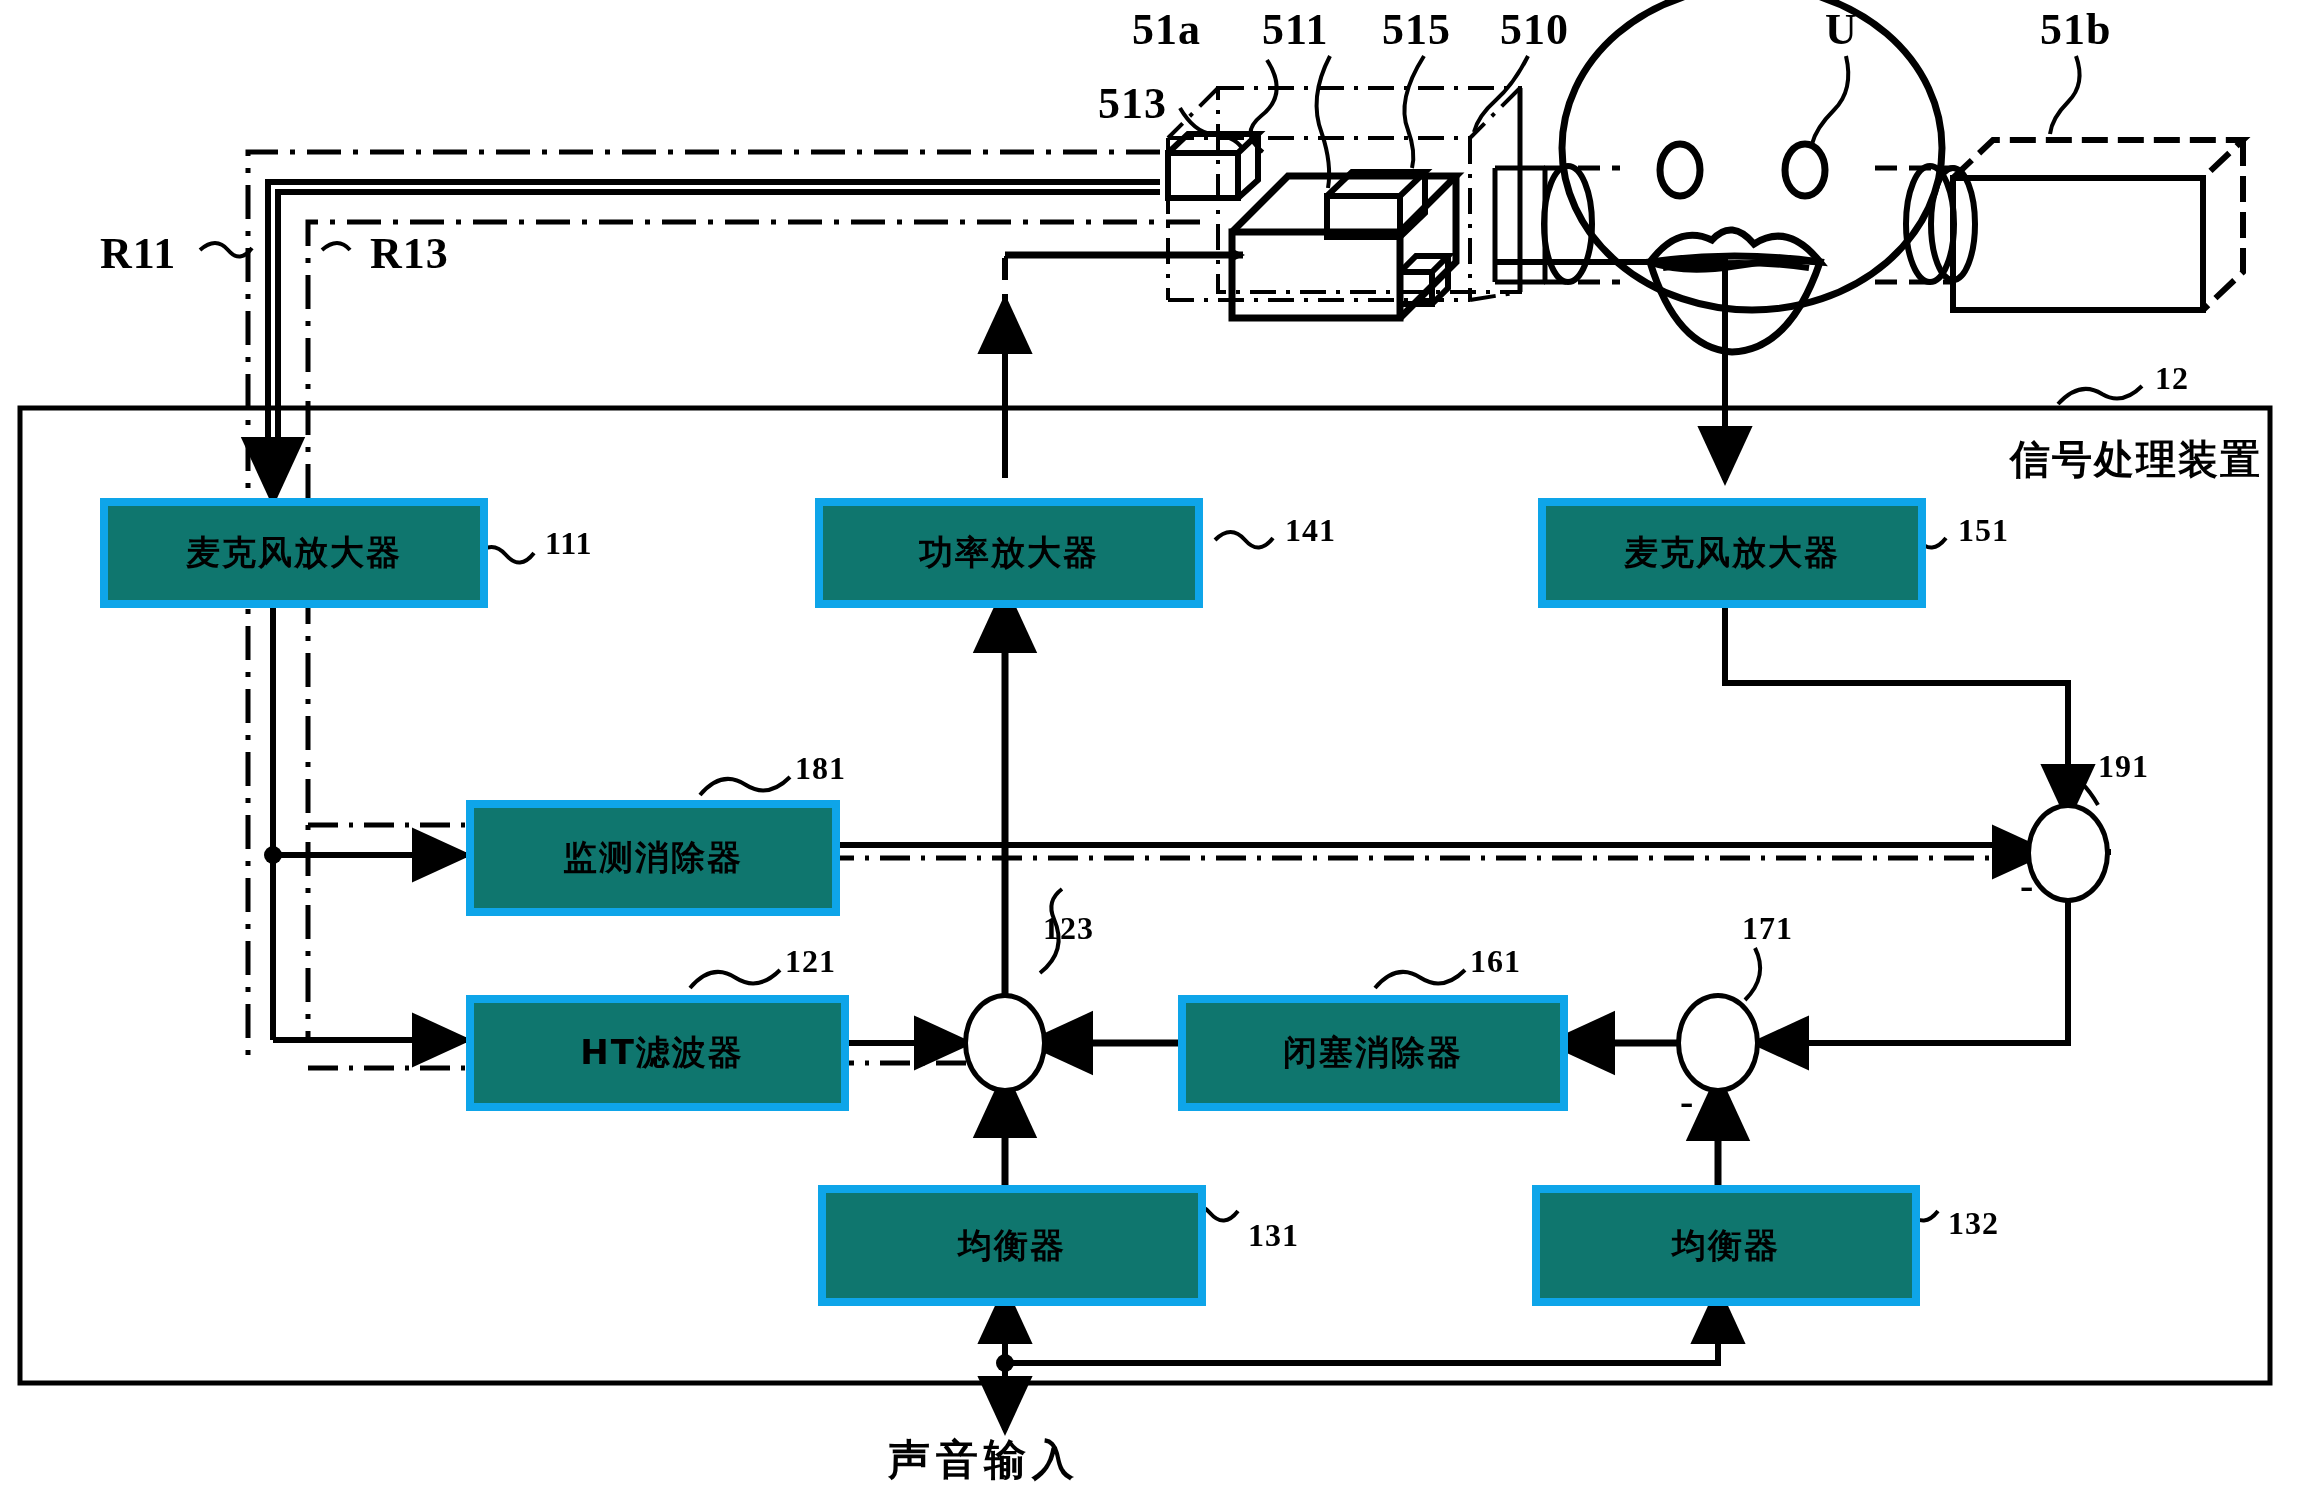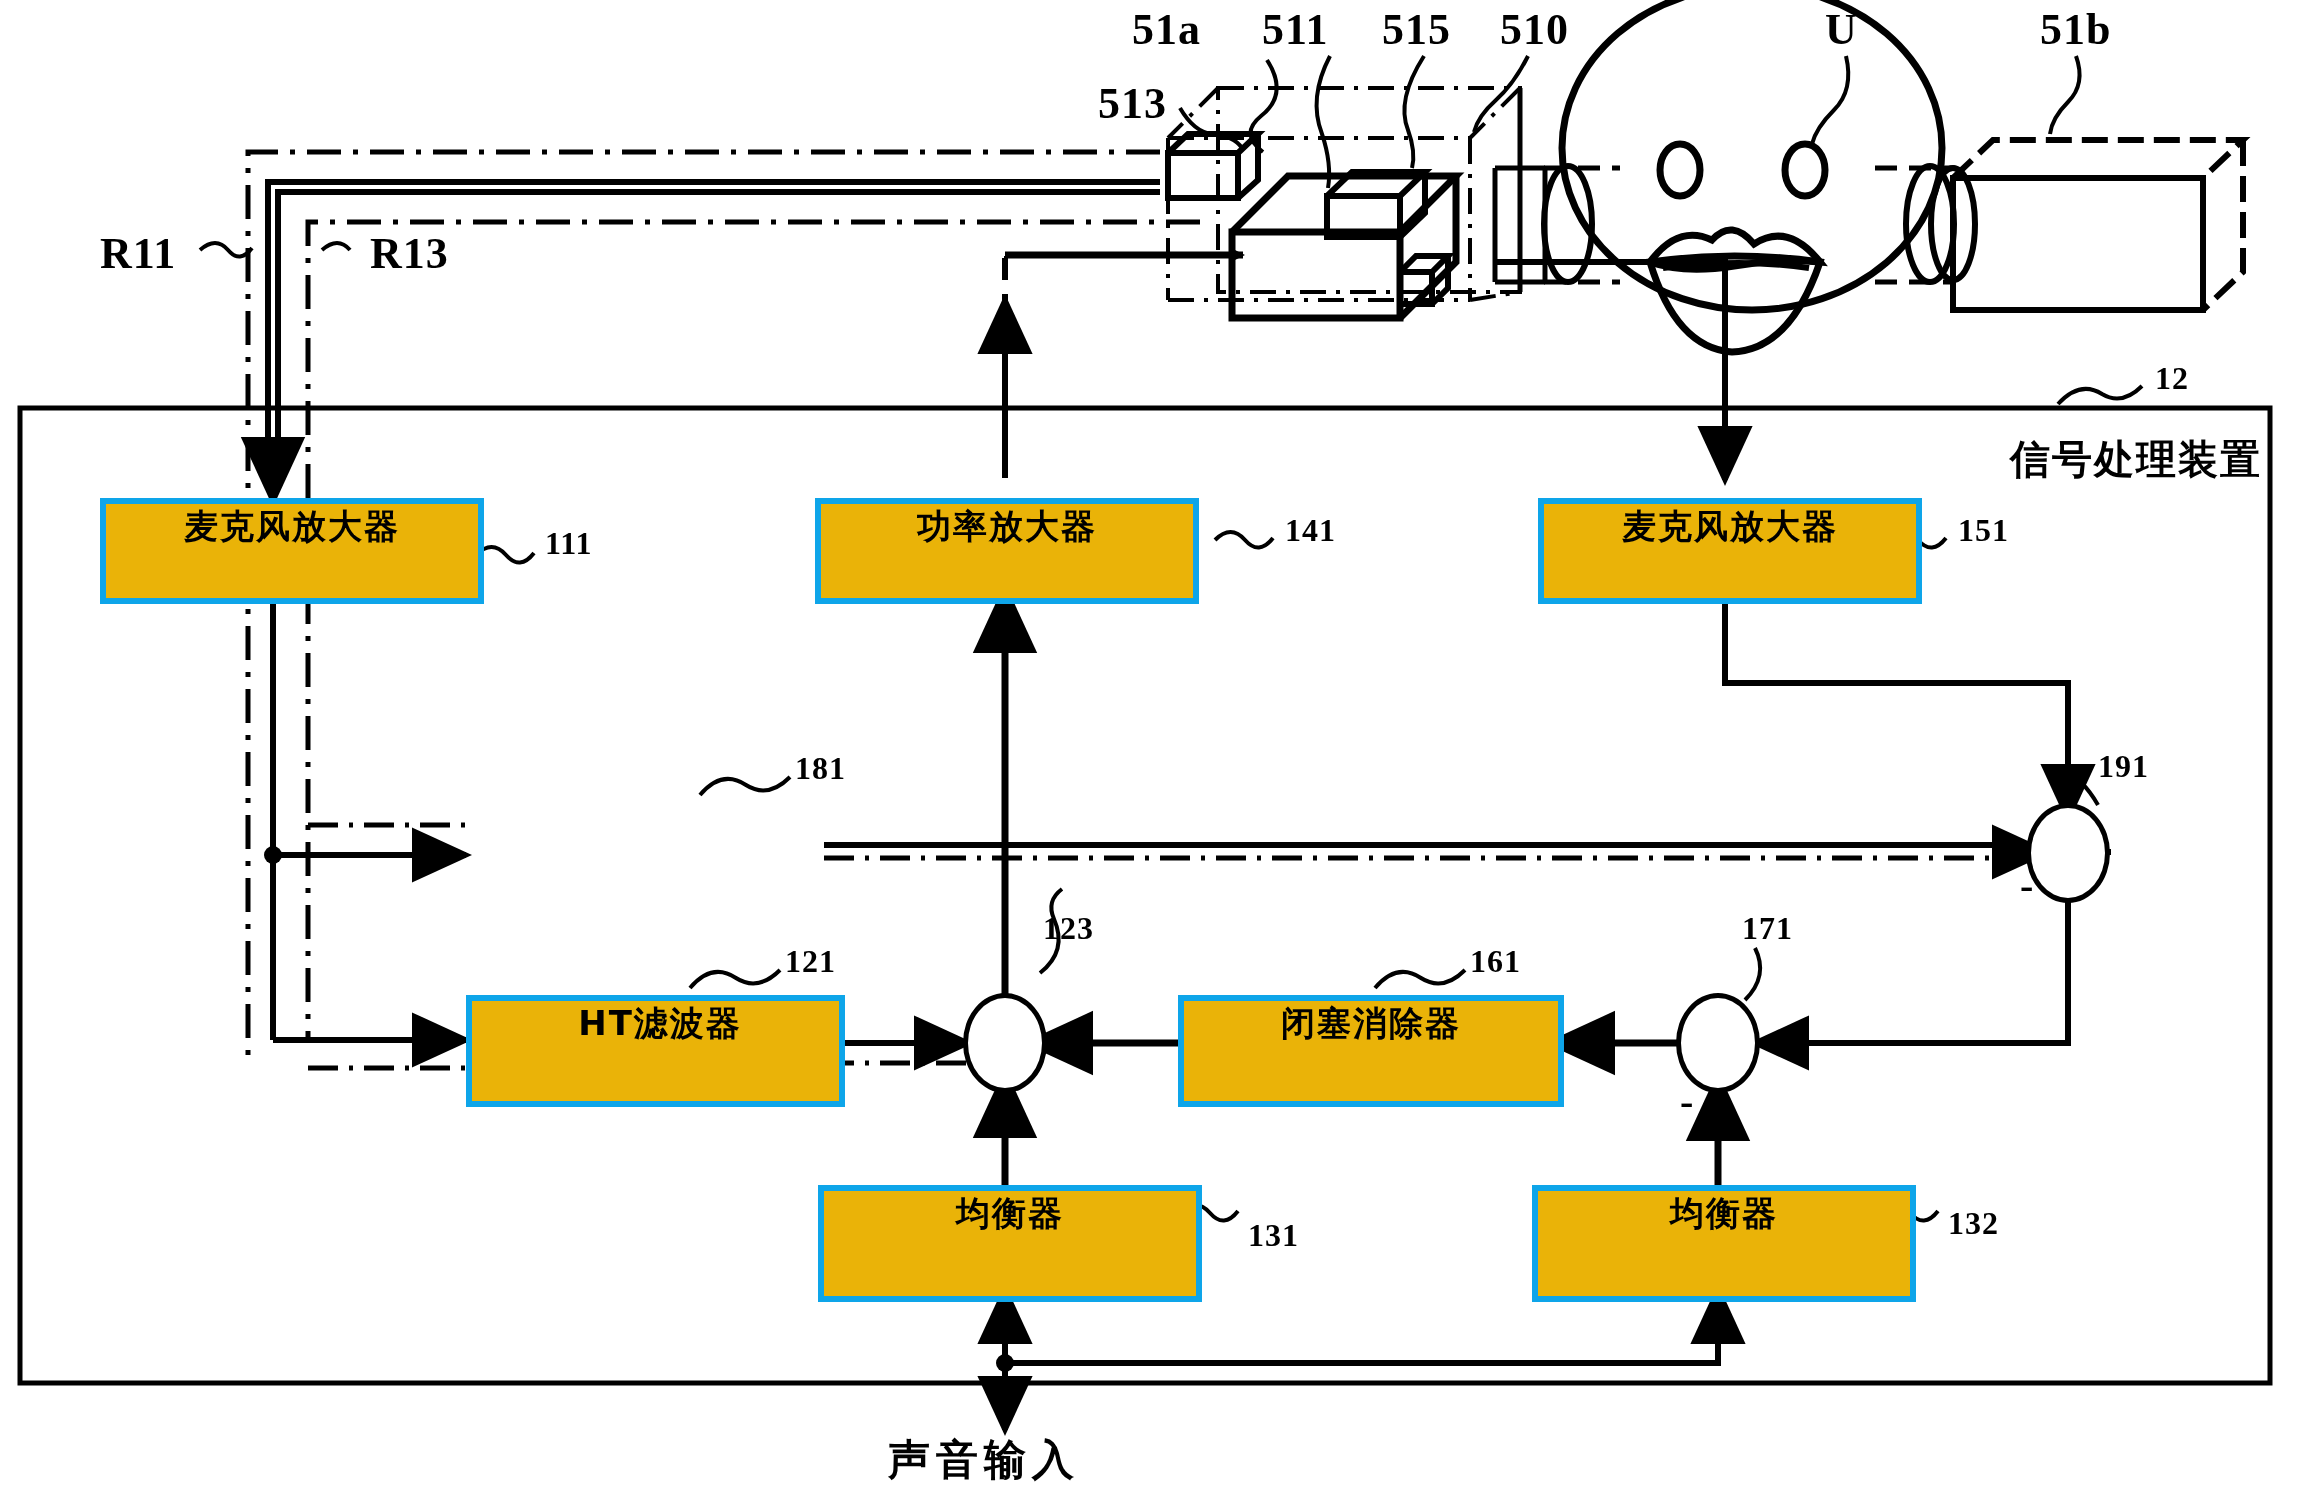--- a/index.html
+++ b/index.html
@@ -1,21 +1,21 @@
 <!DOCTYPE html>
 <html><head>
 <meta charset="utf-8">
 <style>
   html,body{margin:0;padding:0;background:#fff;}
   body{width:2301px;height:1493px;position:relative;
        font-family:"Liberation Serif","DejaVu Serif",serif;color:#000;overflow:hidden;}
   .stage{position:absolute;left:0;top:0;width:2301px;height:1493px;}
   svg.layer{position:absolute;left:0;top:0;width:2301px;height:1493px;pointer-events:none;}
-  .blk{position:absolute;border:6px solid #0ea5e9;background:#eab308;
-       display:flex;justify-content:center;
+  .blk{position:absolute;border:8px solid #0ea5e9;background:#0f766e;
+       display:flex;align-items:center;justify-content:center;
        font-family:"DejaVu Sans","Liberation Sans",sans-serif;
        font-size:34px;font-weight:700;letter-spacing:2px;color:#000;}
   .num{position:absolute;font-size:32px;font-weight:700;
        font-family:"Liberation Serif","DejaVu Serif",serif;letter-spacing:1px;}
   .lbl{position:absolute;font-size:44px;font-weight:700;
        font-family:"Liberation Serif","DejaVu Serif",serif;letter-spacing:1px;}
   .cjk{position:absolute;font-family:"DejaVu Sans","Liberation Sans",sans-serif;
        font-size:34px;font-weight:700;letter-spacing:2px;}
   .sum{position:absolute;border:5px solid #000;border-radius:50%;background:#fff;}
   .minus{position:absolute;font-size:40px;font-weight:700;}
@@ -198,20 +198,23 @@
   <div class="blk" style="left:815px;top:498px;width:372px;height:94px;">
     <span>功率放大器</span>
   </div>
   <div class="num" style="left:1285px;top:512px;">141</div>
 
   <div class="blk" style="left:1538px;top:498px;width:372px;height:94px;">
     <span>麦克风放大器</span>
   </div>
   <div class="num" style="left:1958px;top:512px;">151</div>
 
+  <div class="blk" style="left:466px;top:800px;width:358px;height:100px;">
+    <span>监测消除器</span>
+  </div>
   <div class="num" style="left:795px;top:750px;">181</div>
 
   <div class="blk" style="left:466px;top:995px;width:358px;height:100px;padding-left:9px;">
     <span>HT滤波器</span>
   </div>
   <div class="num" style="left:785px;top:943px;">121</div>
 
   <div class="blk" style="left:1178px;top:995px;width:374px;height:100px;">
     <span>闭塞消除器</span>
   </div>

